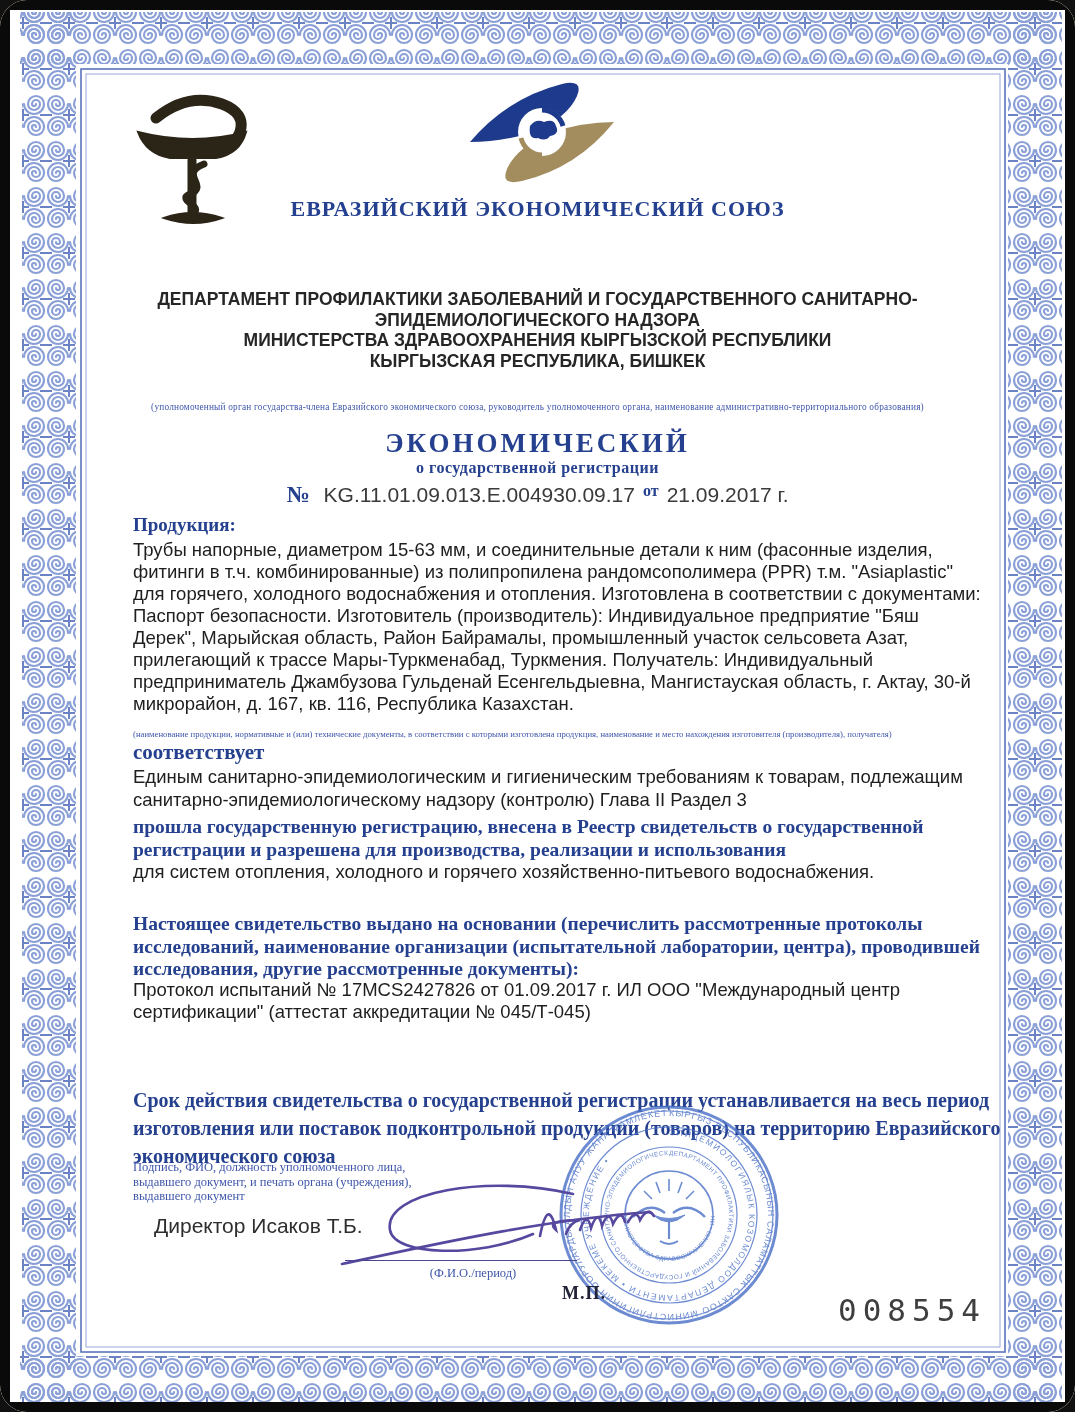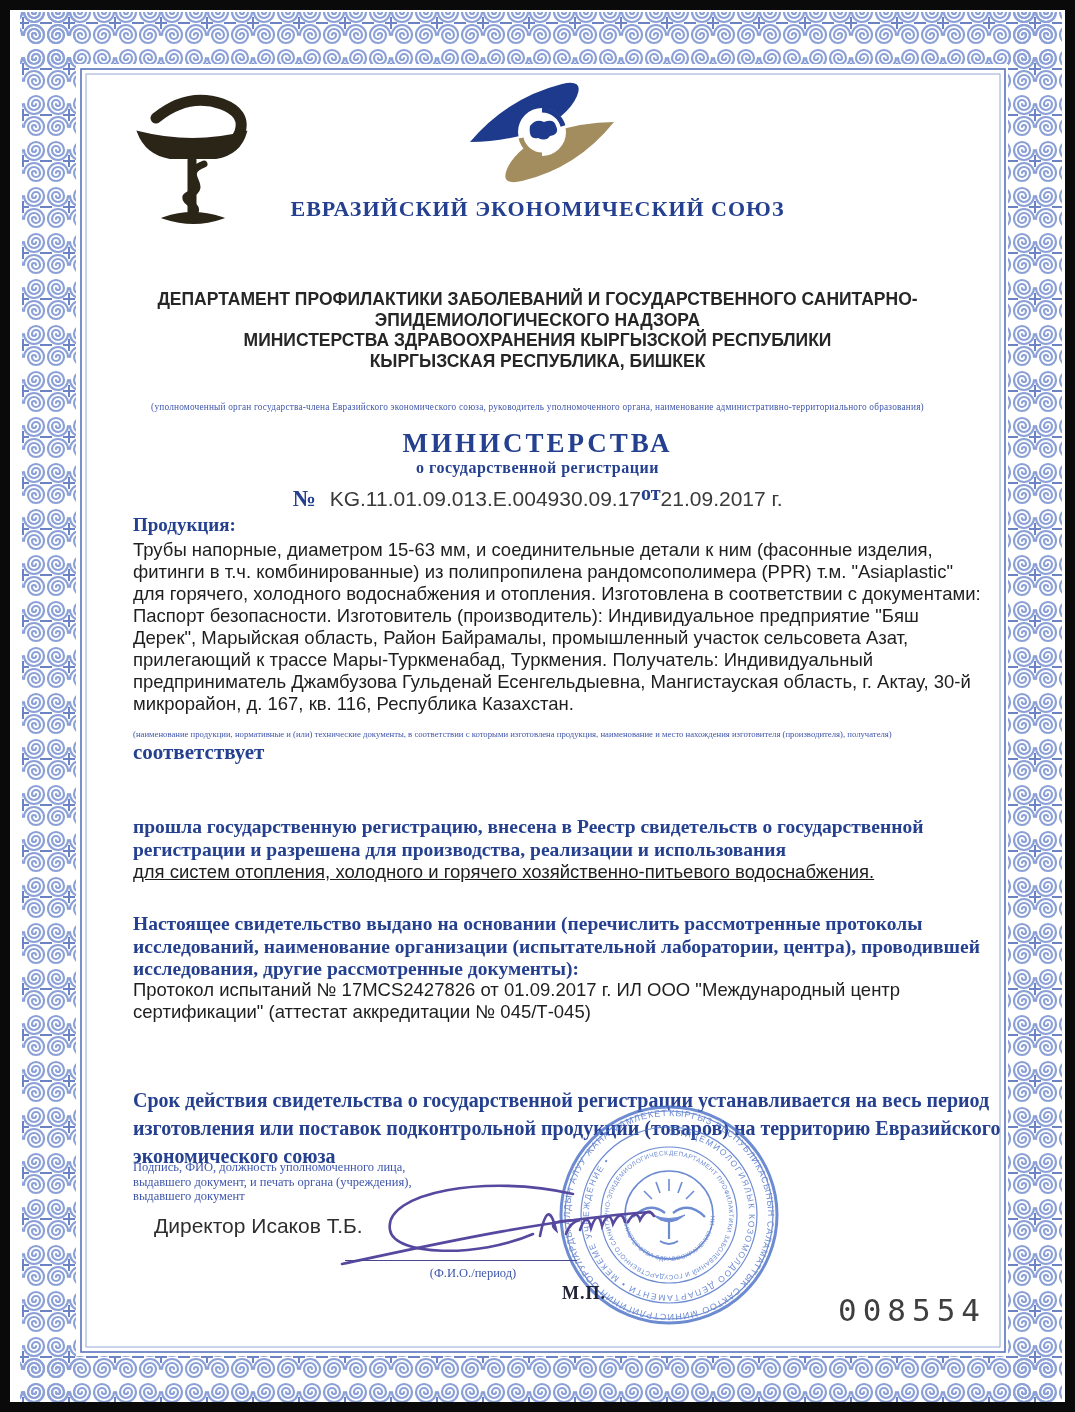--- a/index.html
+++ b/index.html
@@ -1,40 +1,40 @@
 <!DOCTYPE html>
 <html><head>
 <meta charset="utf-8">
 <style>
   html,body{margin:0;padding:0;background:#111;}
   .page{
     position:relative;width:1075px;height:1412px;background:#fdba74;
-    font-family:"Liberation Sans",sans-serif;overflow:hidden;
+    font-family:"Liberation Sans",sans-serif;overflow:hidden;border-radius:27px;
   }
   .abs{position:absolute;}
   .center{left:0;width:100%;text-align:center;}
   .blue-serif{font-family:"Liberation Serif",serif;color:#24408f;font-weight:bold;}
   .cap{font-family:"Liberation Serif",serif;color:#3f56ab;}
   .union-title{top:196px;font-size:22px;letter-spacing:1px;}
   .dept{top:289px;font-size:17.5px;line-height:20.5px;color:#262626;font-weight:bold;font-stretch:condensed;}
   .caption1{top:402px;font-size:9.3px;letter-spacing:0.2px;text-align:center;}
   .cert-title{top:428px;font-size:27px;letter-spacing:3px;}
   .cert-subtitle{top:459px;font-size:16px;letter-spacing:0.5px;}
   .number-line{top:482px;font-size:21px;color:#3a3a3a;}
   .number-line .no{font-family:"Liberation Serif",serif;color:#24408f;font-weight:bold;font-size:23px;margin-right:14px;}
-  .number-line .ot{font-family:"Liberation Serif",serif;color:#24408f;font-weight:bold;font-size:20px;vertical-align:6px;margin:0 0;}
+  .number-line .ot{font-family:"Liberation Serif",serif;color:#24408f;font-weight:bold;font-size:16px;vertical-align:6px;margin:0 8px;}
   .prod-label{left:133px;top:514px;font-size:19px;}
   .body-text{color:#1e1e1e;font-size:18.5px;line-height:22px;}
   .prod-desc{left:133px;top:539px;width:852px;}
   .caption2{left:133px;top:729px;font-size:8.7px;white-space:nowrap;}
   .verb{left:133px;top:740px;font-size:21px;}
   .compliance-text{left:133px;top:766px;width:862px;line-height:22.5px;}
   .bluepara{line-height:22.5px;font-size:19.5px;}
   .reg-statement{left:133px;top:816px;width:886px;}
-  .reg-usage{left:133px;top:861px;width:870px;text-decoration:underline;}
+  .reg-usage{left:133px;top:861px;width:870px;}
   .basis-statement{left:133px;top:913px;width:872px;}
   .basis-details{left:133px;top:979px;width:852px;}
   .validity{left:133px;top:1086px;width:892px;font-size:20px;line-height:28px;}
   .caption3{left:133px;top:1160px;font-size:12.5px;line-height:14.5px;}
   .caption3 span{display:block;}
   .signer{left:133px;top:1214px;font-size:21px;color:#2e2e2e;margin-left:21px;}
   .sig-line{left:345px;top:1260px;width:232px;border-top:1.5px solid #49458f;}
   .fio-cap{left:393px;top:1266px;width:160px;text-align:center;font-size:12.5px;}
   .mp{left:562px;top:1283px;font-family:Liberation Serif, serif;font-weight:bold;font-size:18px;color:#232338;letter-spacing:1px;}
   .serial{left:838px;top:1292px;font-family:"DejaVu Sans Mono","Liberation Mono",monospace;font-size:31px;color:#3f3f3f;letter-spacing:6px;}
@@ -97,32 +97,33 @@
 
   <div class="abs center dept">
     <div>ДЕПАРТАМЕНТ ПРОФИЛАКТИКИ ЗАБОЛЕВАНИЙ И ГОСУДАРСТВЕННОГО САНИТАРНО-</div>
     <div>ЭПИДЕМИОЛОГИЧЕСКОГО НАДЗОРА</div>
     <div>МИНИСТЕРСТВА ЗДРАВООХРАНЕНИЯ КЫРГЫЗСКОЙ РЕСПУБЛИКИ</div>
     <div>КЫРГЫЗСКАЯ РЕСПУБЛИКА, БИШКЕК</div>
   </div>
 
   <div class="abs center cap caption1">(уполномоченный орган государства-члена Евразийского экономического союза, руководитель уполномоченного органа, наименование административно-территориального образования)</div>
 
-  <div class="abs center blue-serif cert-title">МИНИСТЕРСТВА</div>
+  <div class="abs center blue-serif cert-title">ЭКОНОМИЧЕСКИЙ</div>
   <div class="abs center blue-serif cert-subtitle">о государственной регистрации</div>
 
   <div class="abs center number-line">
     <span class="no">№</span><span>KG.11.01.09.013.Е.004930.09.17</span><span class="ot">от</span><span>21.09.2017 г.</span>
   </div>
 
   <div class="abs blue-serif prod-label">Продукция:</div>
   <div class="abs body-text prod-desc">Трубы напорные, диаметром 15-63 мм, и соединительные детали к ним (фасонные изделия, фитинги в т.ч. комбинированные) из полипропилена рандомсополимера (PPR) т.м. "Asiaplastic" для горячего, холодного водоснабжения и отопления. Изготовлена в соответствии с документами: Паспорт безопасности. Изготовитель (производитель): Индивидуальное предприятие "Бяш Дерек", Марыйская область, Район Байрамалы, промышленный участок сельсовета Азат, прилегающий к трассе Мары-Туркменабад, Туркмения.  Получатель: Индивидуальный предприниматель Джамбузова Гульденай Есенгельдыевна, Мангистауская область, г. Актау, 30-й микрорайон, д. 167, кв. 116, Республика Казахстан.</div>
   <div class="abs cap caption2">(наименование продукции, нормативные и (или) технические документы, в соответствии с которыми изготовлена продукция, наименование и место нахождения изготовителя (производителя), получателя)</div>
 
   <div class="abs blue-serif verb">соответствует</div>
+  <div class="abs body-text compliance-text">Единым санитарно-эпидемиологическим и гигиеническим требованиям к товарам, подлежащим санитарно-эпидемиологическому надзору (контролю) Глава II Раздел 3</div>
 
   <div class="abs blue-serif bluepara reg-statement">прошла государственную регистрацию, внесена в Реестр свидетельств о государственной регистрации и разрешена для производства, реализации и использования</div>
   <div class="abs body-text reg-usage">для систем отопления, холодного и горячего хозяйственно-питьевого водоснабжения.</div>
 
   <div class="abs blue-serif bluepara basis-statement">Настоящее свидетельство выдано на основании (перечислить рассмотренные протоколы исследований, наименование организации (испытательной лаборатории, центра), проводившей исследования, другие рассмотренные документы):</div>
   <div class="abs body-text basis-details">Протокол испытаний № 17MCS2427826 от 01.09.2017 г. ИЛ ООО "Международный центр сертификации" (аттестат аккредитации № 045/Т-045)</div>
 
   <div class="abs blue-serif validity">Срок действия свидетельства о государственной регистрации устанавливается на весь период изготовления или поставок подконтрольной продукции (товаров) на территорию Евразийского экономического союза</div>
 
   <div class="abs cap caption3">

